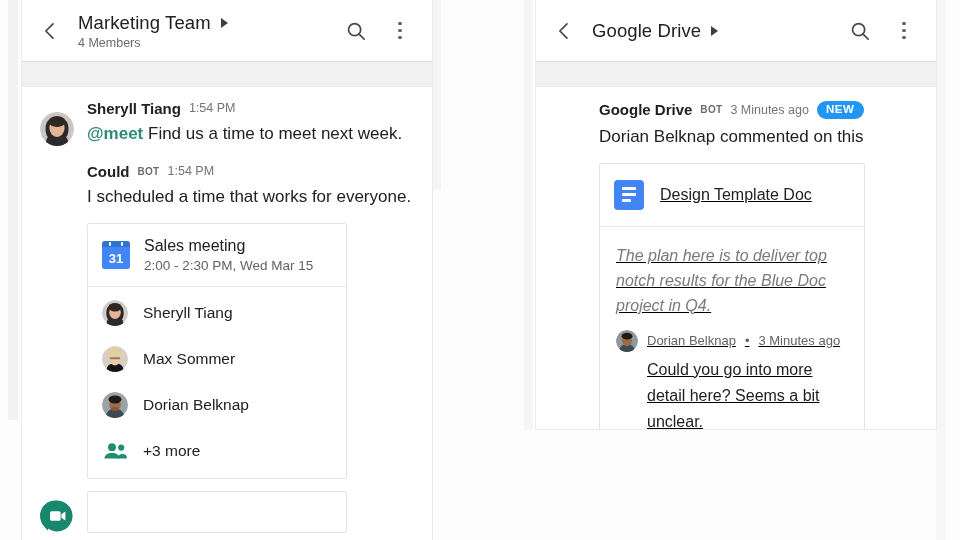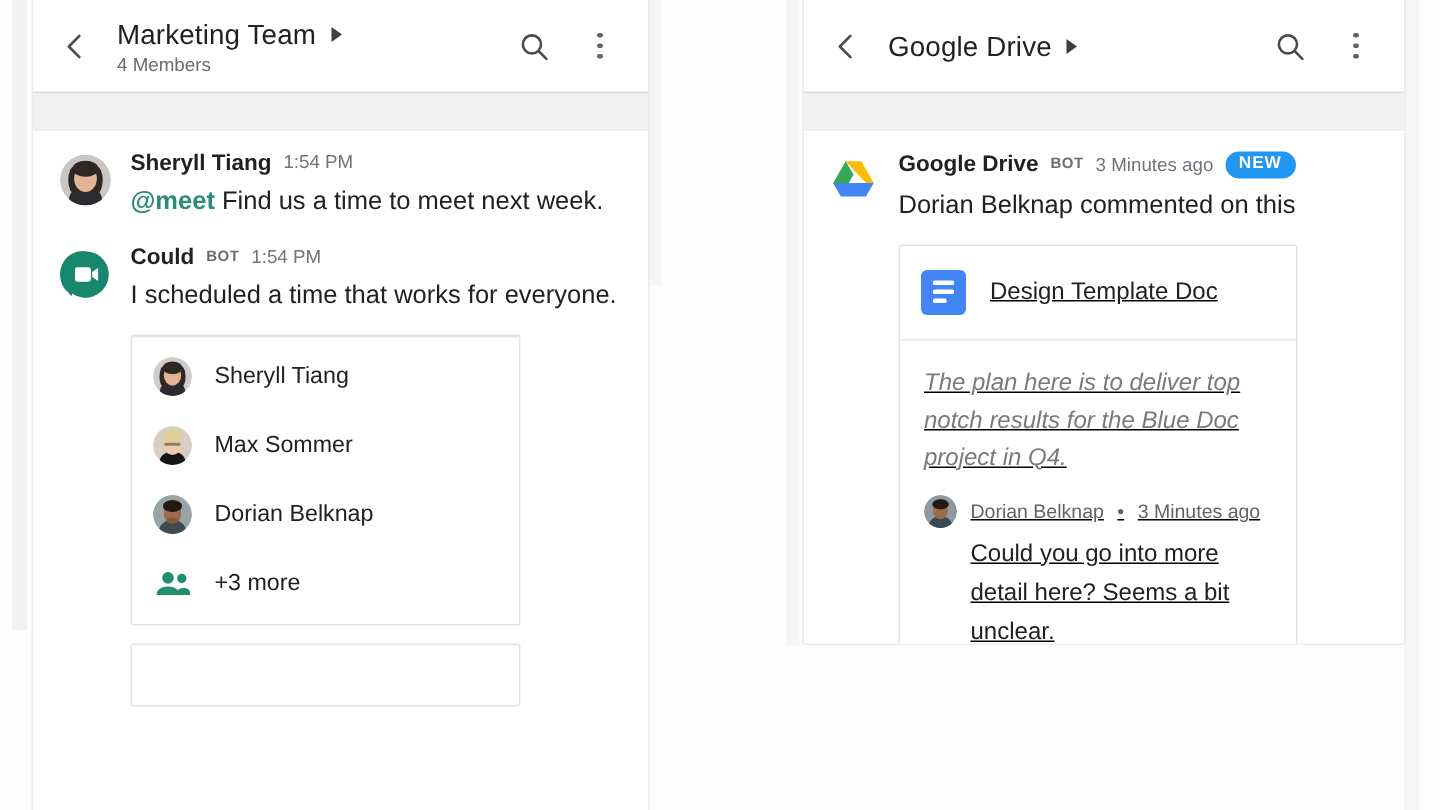--- a/index.html
+++ b/index.html
@@ -34,21 +34,21 @@
   .hdr .sub{font-size:12.5px;color:#6b6b6b;margin-top:2px;}
   .hdr .acts{display:flex;align-items:center;gap:4px;padding-right:12px;}
   .hdr .iconbtn{width:40px;height:44px;display:flex;align-items:center;justify-content:center;cursor:pointer;}
   .dots{display:flex;flex-direction:column;gap:3.5px;align-items:center;}
   .dots i{display:block;width:3.6px;height:3.6px;border-radius:50%;background:#5f6368;}
 
   .greyband{height:24px;background:#f1f1f1;border-bottom:1px solid #ececec;}
 
   
   .msgs{padding:0 0 0 0;}
-  .msg{display:flex;padding:14px 16px 0 18px;}
+  .msg{display:flex;padding:14px 16px 0 18px;align-items:flex-end;}
   .msg .ava{flex:0 0 auto;width:34px;height:34px;border-radius:50%;overflow:hidden;margin-right:13px;margin-top:2px;}
   .msg .body{flex:1;min-width:0;}
   .mhead{display:flex;align-items:center;gap:8px;flex-wrap:wrap;line-height:1;}
   .mname{font-size:15px;font-weight:700;color:#202124;}
   .bot{font-size:10px;font-weight:700;color:#6b6b6b;letter-spacing:.3px;}
   .mtime{font-size:12.5px;color:#70757a;}
   .mtext{font-size:17px;line-height:25px;color:#202124;margin-top:5px;}
   .mention{color:#2e8b74;font-weight:700;}
   .link{color:#39a3c8;}
   .badge-new{display:inline-block;background:#2196f3;color:#fff;font-size:11.5px;font-weight:700;
@@ -173,20 +173,32 @@
         </div>
         <div class="body">
           <div class="mhead">
             <span class="mname">Could</span>
             <span class="bot">BOT</span>
             <span class="mtime">1:54 PM</span>
           </div>
           <div class="mtext">I scheduled a time that works for everyone.</div>
 
           <div class="card left-card">
+            <div class="crow">
+              <div class="cal">
+                <div class="calbar"></div>
+                <div class="tick" style="left:7px;"></div>
+                <div class="tick" style="left:19px;"></div>
+                <div class="caldate">31</div>
+              </div>
+              <div>
+                <div class="ctitle">Sales meeting</div>
+                <div class="csub">2:00 - 2:30 PM, Wed Mar 15</div>
+              </div>
+            </div>
             <div class="cdiv"></div>
 
             <div class="att" style="padding-top:13px;">
               <div class="pa">
                 <svg viewBox="0 0 26 26" width="26" height="26">
                   <circle cx="13" cy="13" r="13" fill="#cfcccb"></circle>
                   <ellipse cx="13" cy="23" rx="8.4" ry="7" fill="#2b2b2f"></ellipse>
                   <ellipse cx="7.3" cy="13" rx="3" ry="7" fill="#2e2723"></ellipse>
                   <ellipse cx="18.7" cy="13" rx="3" ry="7" fill="#2e2723"></ellipse>
                   <ellipse cx="13" cy="12.2" rx="5.8" ry="6.9" fill="#e4b496"></ellipse>

